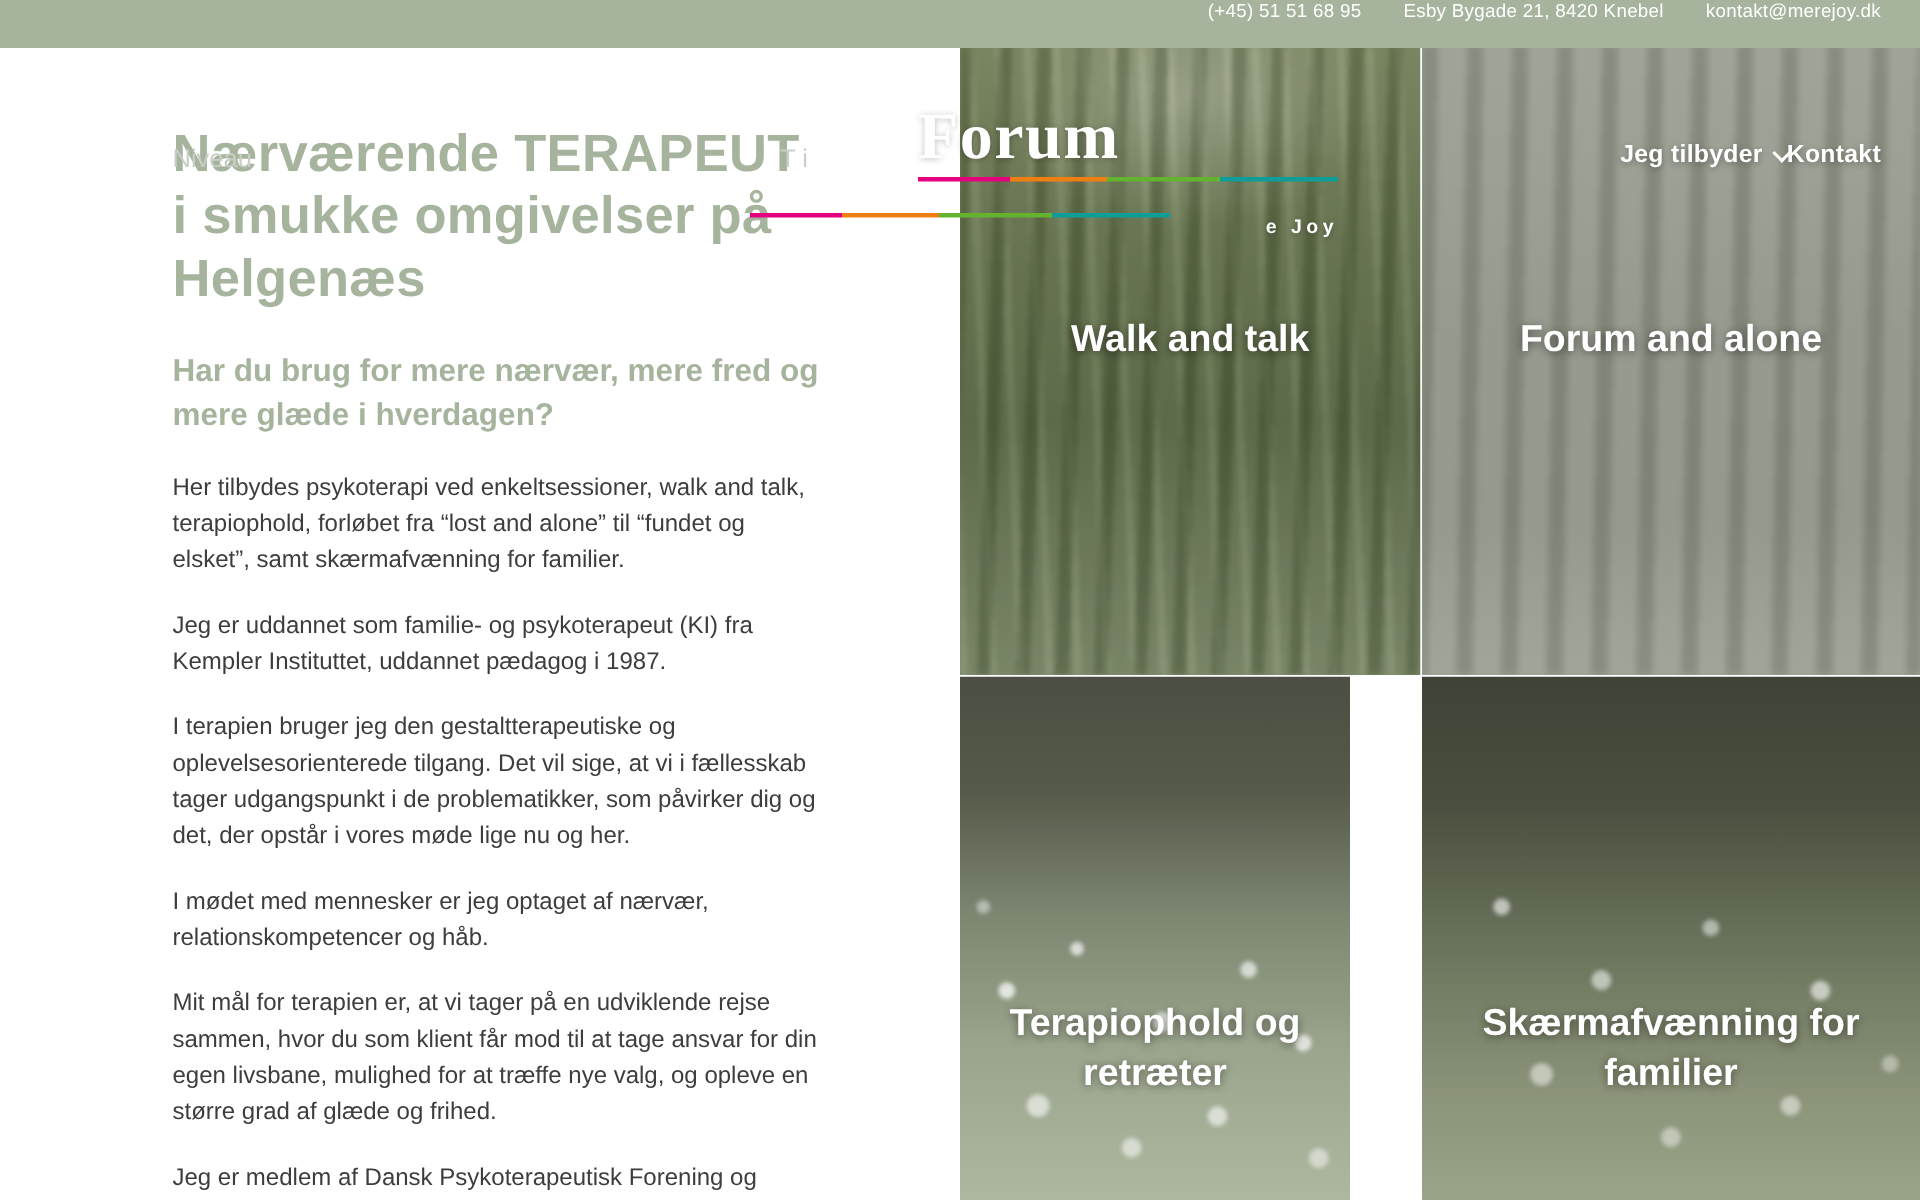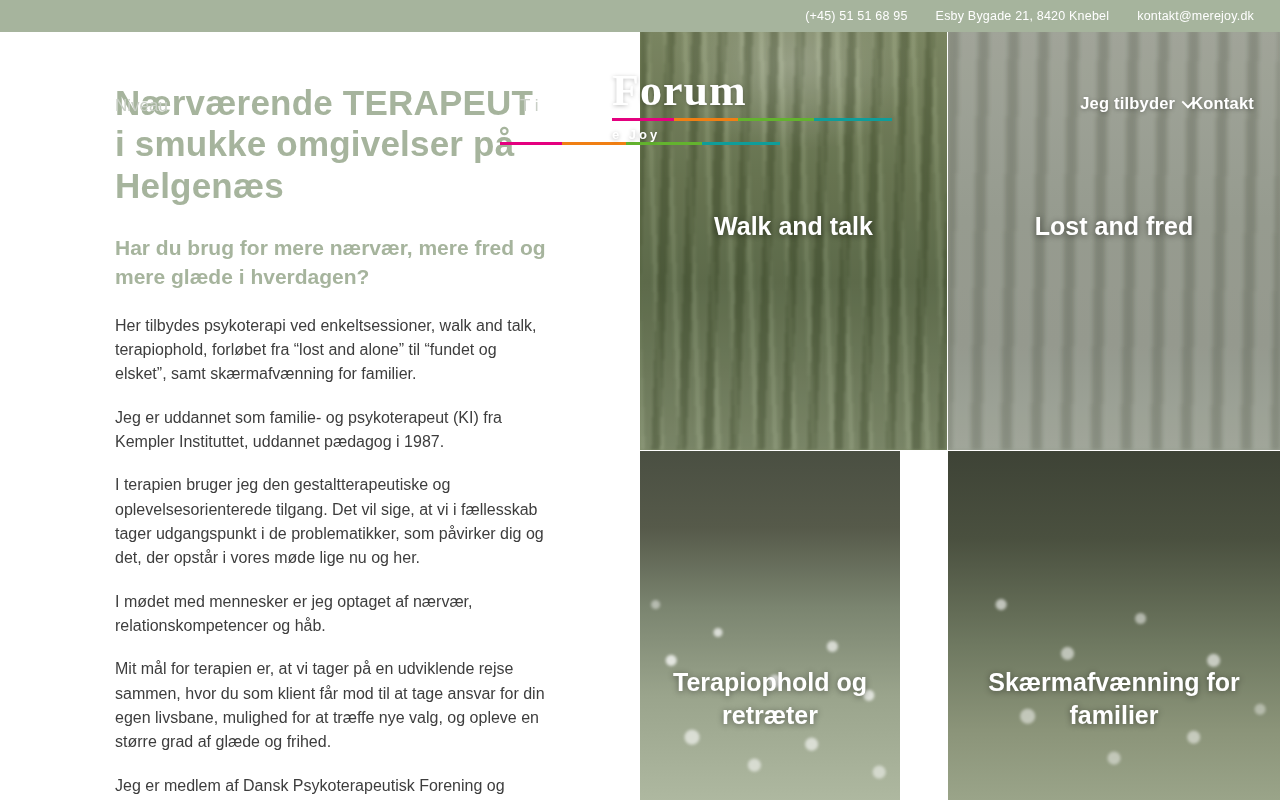--- a/index.html
+++ b/index.html
@@ -13,21 +13,21 @@
     position: relative;
     width: 1280px; height: 800px;
     overflow: hidden;
   }
 
   
   .topbar {
     position: absolute; top: 0; left: 0;
     width: 1280px; height: 32px;
     background: #a6b49d;
-    display: flex; align-items: center; justify-content: flex-end;
+    display: flex; justify-content: flex-end;
     gap: 28px;
     padding-right: 26px;
     color: #ffffff;
     font-size: 12.5px;
     letter-spacing: 0.2px;
     z-index: 40;
   }
   .topbar span { white-space: nowrap; }
 
   
@@ -171,26 +171,27 @@
     height: 3px;
     width: 280px;
     margin-top: 4px;
     background: linear-gradient(90deg,
       #e4007f 0%, #e4007f 22%,
       #f07f13 22%, #f07f13 45%,
       #63b32e 45%, #63b32e 72%,
       #0f9d9a 72%, #0f9d9a 100%);
   }
   .logo-sub {
-    margin-top: 6px;
+    margin-top: 22px;
     font-size: 13px;
     letter-spacing: 3px;
     color: #ffffff;
     font-weight: 600;
     text-shadow: 0 1px 4px rgba(0,0,0,0.3);
+    text-align: right;
   }
   .nav {
     position: absolute;
     right: 26px; top: 34px;
     display: flex; align-items: flex-start; 
     pointer-events: auto;
   }
   .nav-item {
     color: #ffffff;
     font-size: 16.5px;
@@ -273,21 +274,21 @@
     <span>kontakt@merejoy.dk</span>
   </div>
 
   <div class="hero">
     <div class="tile tile-1">
       <div class="bg"></div>
       <div class="label">Walk and talk</div>
     </div>
     <div class="tile tile-2">
       <div class="bg"></div>
-      <div class="label">Lost and fred</div>
+      <div class="label">Forum and alone</div>
     </div>
     <div class="tile tile-3">
       <div class="bg"></div>
       <div class="label">Terapiophold og retræter</div>
     </div>
     <div class="tile tile-4">
       <div class="bg"></div>
       <div class="label">Skærmafvænning for familier</div>
     </div>
   </div>

